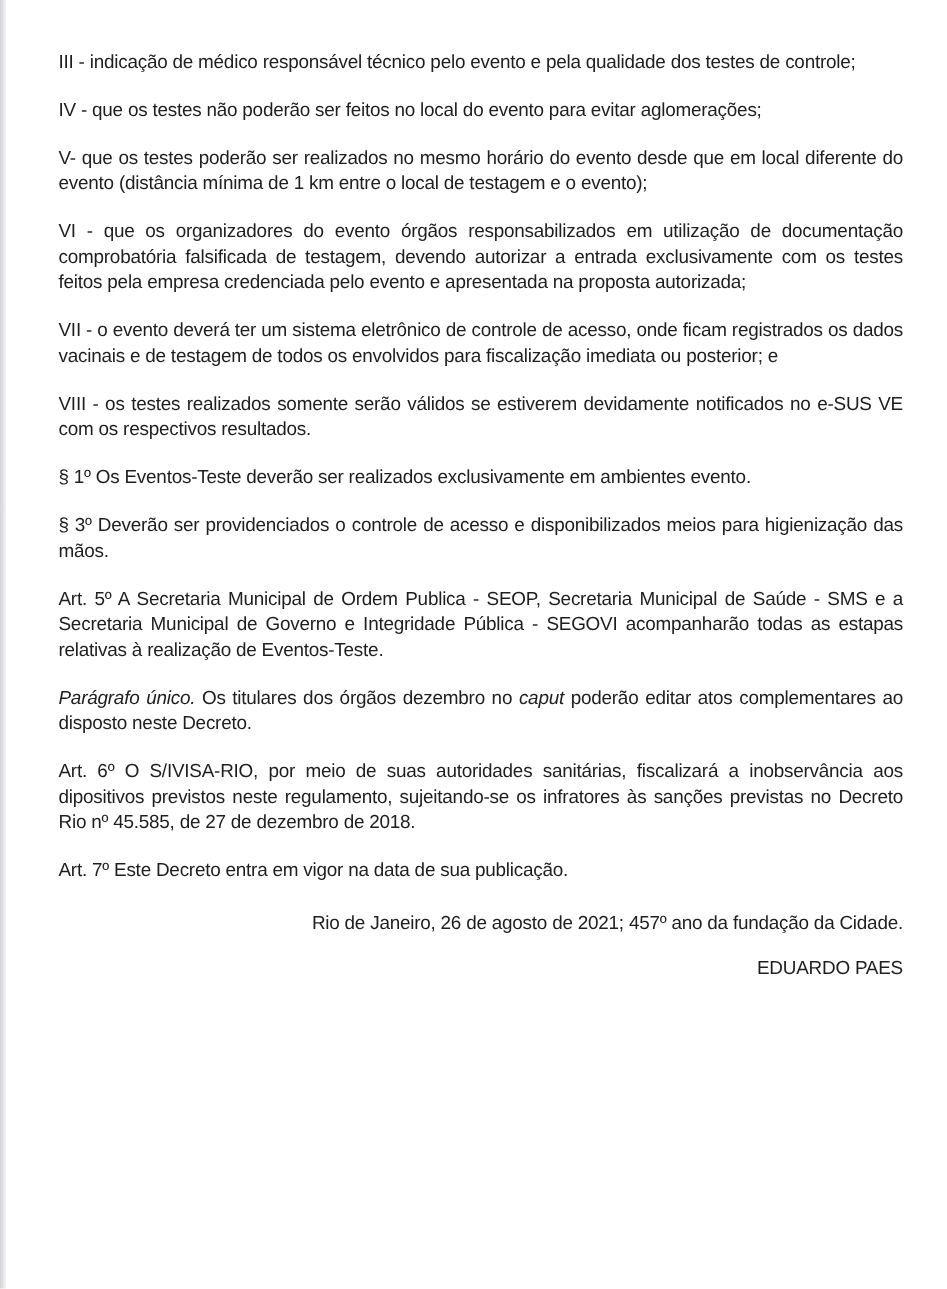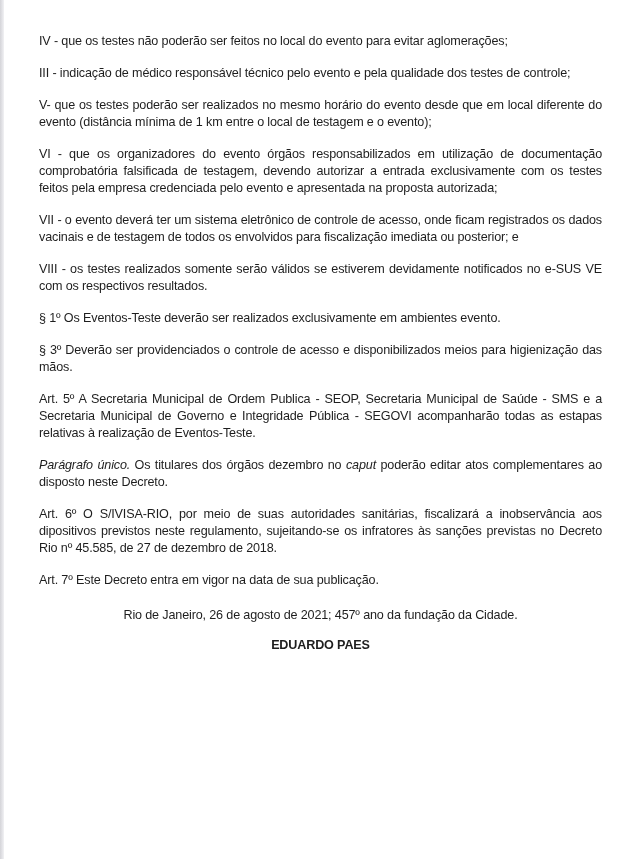--- a/index.html
+++ b/index.html
@@ -31,40 +31,40 @@
       font-size: 12.6px;
       line-height: 17px;
       letter-spacing: -0.15px;
     }
     .para {
       margin: 0 0 15px 0;
       text-align: justify;
     }
     .para.single { text-align: left; }
     .center {
-      text-align: center;
+      text-align: right;
       margin: 0 0 13px 0;
     }
     .date { margin-top: 18px; }
     .signature {
-      font-weight: bold;
-      text-align: center;
+      font-weight: normal;
+      text-align: right;
       margin-top: 0;
     }
     b { font-weight: normal; }
     i { }
   </style>
 </head>
 <body>
 
 <div class="left-edge"></div>
 
 <div class="page">
+  <p class="para">III - indicação de médico responsável técnico pelo evento e pela qualidade dos testes de controle;</p>
   <p class="para single">IV - que os testes não poderão ser feitos no local do evento para evitar aglomerações;</p>
-  <p class="para">III - indicação de médico responsável técnico pelo evento e pela qualidade dos testes de controle;</p>
   <p class="para">V- que os testes poderão ser realizados no mesmo horário do evento desde que em local diferente do evento (distância mínima de 1 km entre o local de testagem e o evento);</p>
   <p class="para">VI - que os organizadores do evento órgãos responsabilizados em utilização de documentação comprobatória falsificada de testagem, devendo autorizar a entrada exclusivamente com os testes feitos pela empresa credenciada pelo evento e apresentada na proposta autorizada;</p>
   <p class="para">VII - o evento deverá ter um sistema eletrônico de controle de acesso, onde ficam registrados os dados vacinais e de testagem de todos os envolvidos para fiscalização imediata ou posterior; e</p>
   <p class="para">VIII - os testes realizados somente serão válidos se estiverem devidamente notificados no e-SUS VE com os respectivos resultados.</p>
 
   <p class="para single">§ 1º Os Eventos-Teste deverão ser realizados exclusivamente em ambientes evento.</p>
   <p class="para">§ 3º Deverão ser providenciados o controle de acesso e disponibilizados meios para higienização das mãos.</p>
 
   <p class="para"><b>Art. 5º</b><span> A Secretaria Municipal de Ordem Publica - SEOP, Secretaria Municipal de Saúde - SMS e a Secretaria Municipal de Governo e Integridade Pública - SEGOVI acompanharão todas as estapas relativas à realização de Eventos-Teste.</span></p>
 

